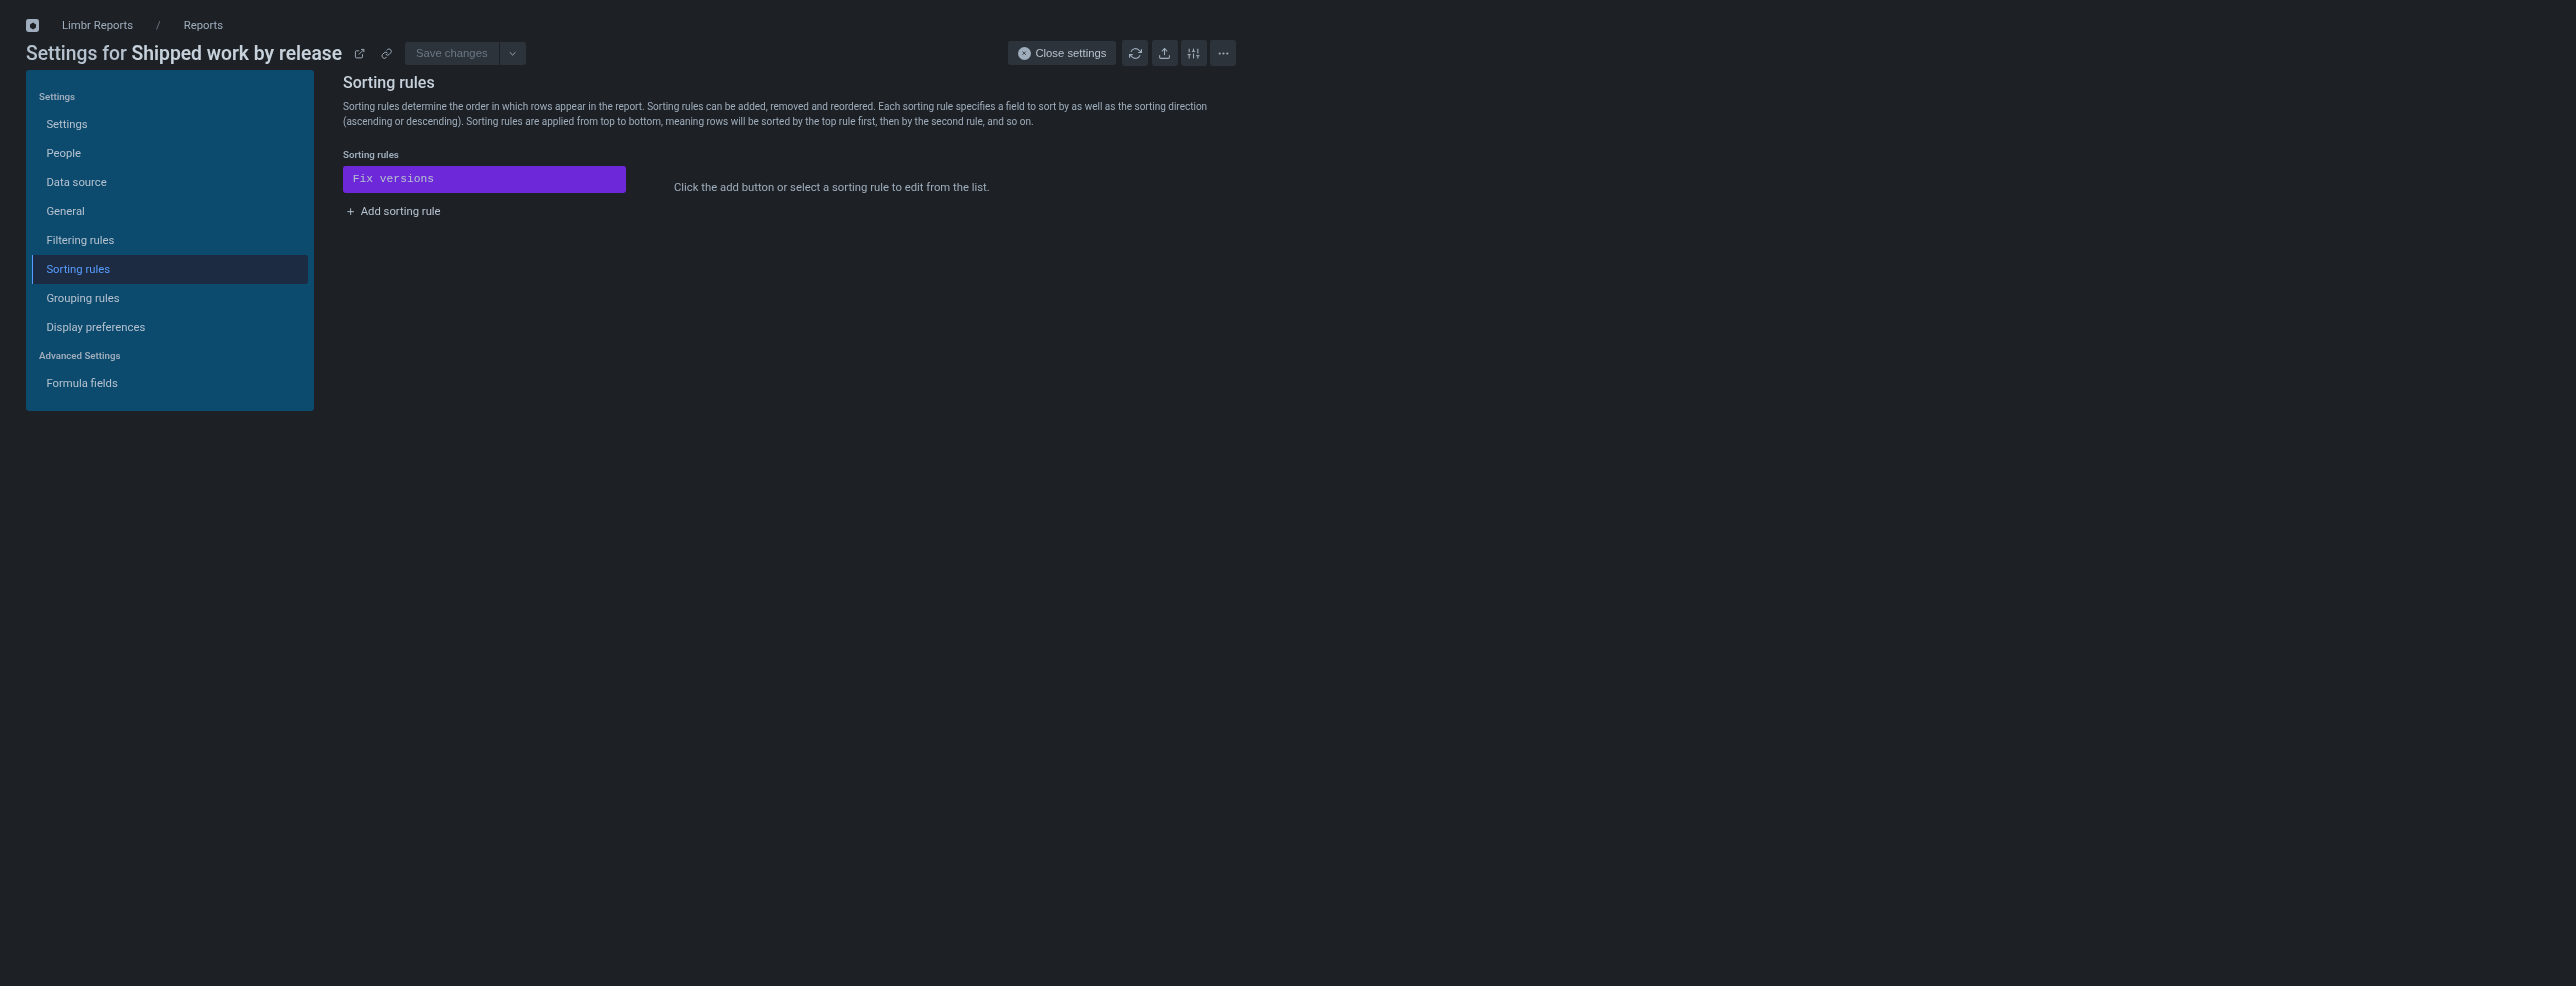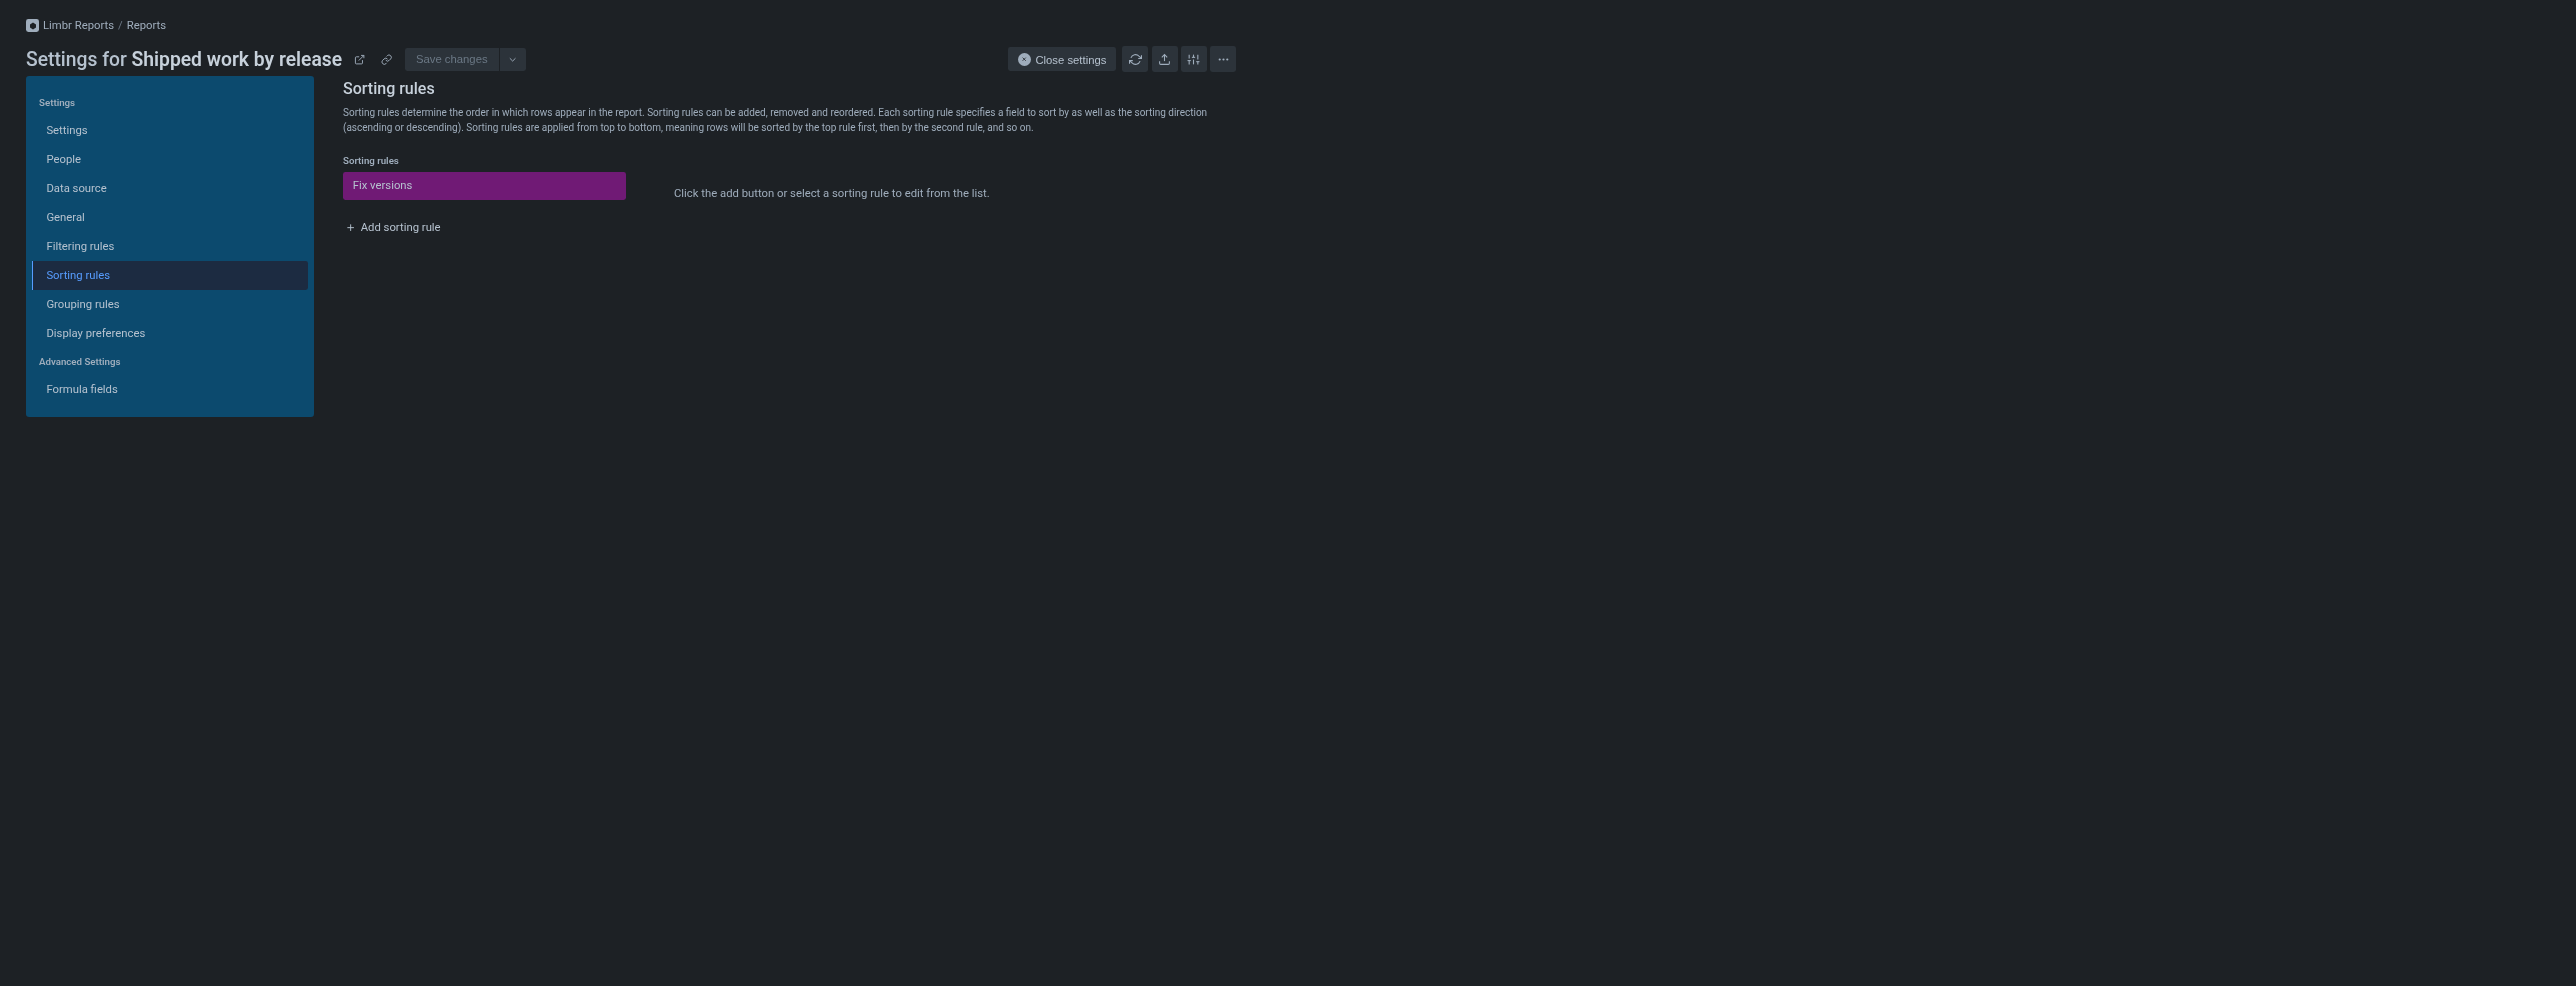--- a/index.html
+++ b/index.html
@@ -15,24 +15,24 @@
     width: 1262px;
     height: 483px;
     overflow: hidden;
   }
   .page {
     padding: 19.3px 26px;
   }
   .breadcrumb {
     display: flex;
     align-items: center;
-    gap: 4px;
-    font-size: 11.3px;
-    color: #9fadbc;
-    margin-bottom: 14px;
+    gap: 23px;
+    font-size: 11.3px;
+    color: #9fadbc;
+    margin-bottom: 8px;
   }
   .breadcrumb-logo {
     width: 13px;
     height: 13px;
     background: #9fadbc;
     border-radius: 2.4px;
     display: flex;
     align-items: center;
     justify-content: center;
   }
@@ -111,21 +111,21 @@
     width: 26px;
     display: flex;
     align-items: center;
     justify-content: center;
     color: #9fadbc;
     cursor: pointer;
     margin-left: 0.8px;
   }
   .close-settings {
     display: flex;
-    align-items: flex-end;
+    align-items: center;
     gap: 4.8px;
     background: #2c333a;
     border: none;
     color: #b6c2cf;
     padding: 5.6px 9.7px;
     border-radius: 2.4px;
     font-size: 11.3px;
     cursor: pointer;
     margin-right: 3.2px;
   }
@@ -197,27 +197,28 @@
   .rules-left {
     width: 283px;
   }
   .rules-label {
     font-size: 9.7px;
     font-weight: 600;
     color: #9fadbc;
     margin-bottom: 6.4px;
   }
   .rule-item {
-    background: #701a75;
+    background: #6d28d9;
     padding: 7.2px 9.7px;
     border-radius: 2.4px;
     font-size: 11.3px;
     color: #b6c2cf;
     cursor: pointer;
-    margin-bottom: 17px;
+    margin-bottom: 8px;
+    font-family: Liberation Mono, monospace;
   }
   .add-rule {
     display: flex;
     align-items: center;
     gap: 4.8px;
     font-size: 11.3px;
     color: #b6c2cf;
     cursor: pointer;
     padding: 4.8px 1.6px;
   }

